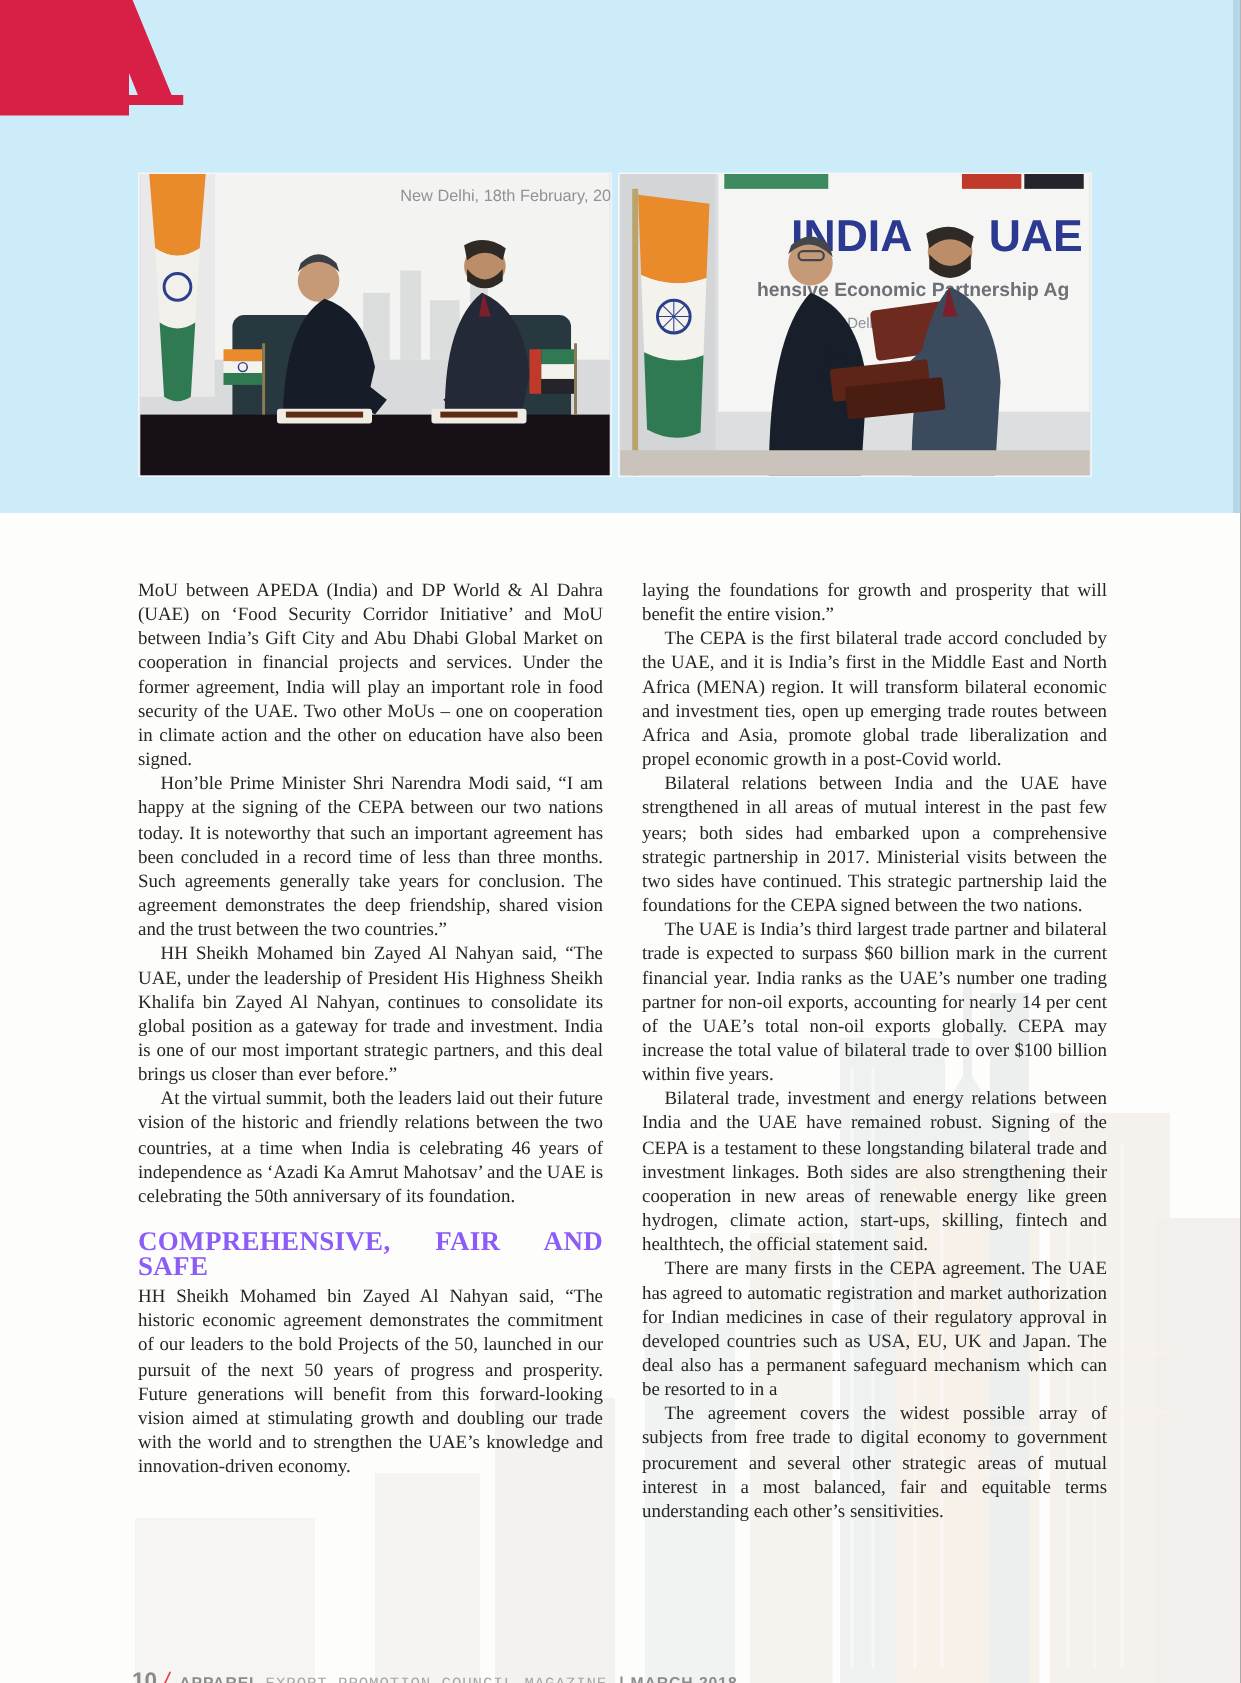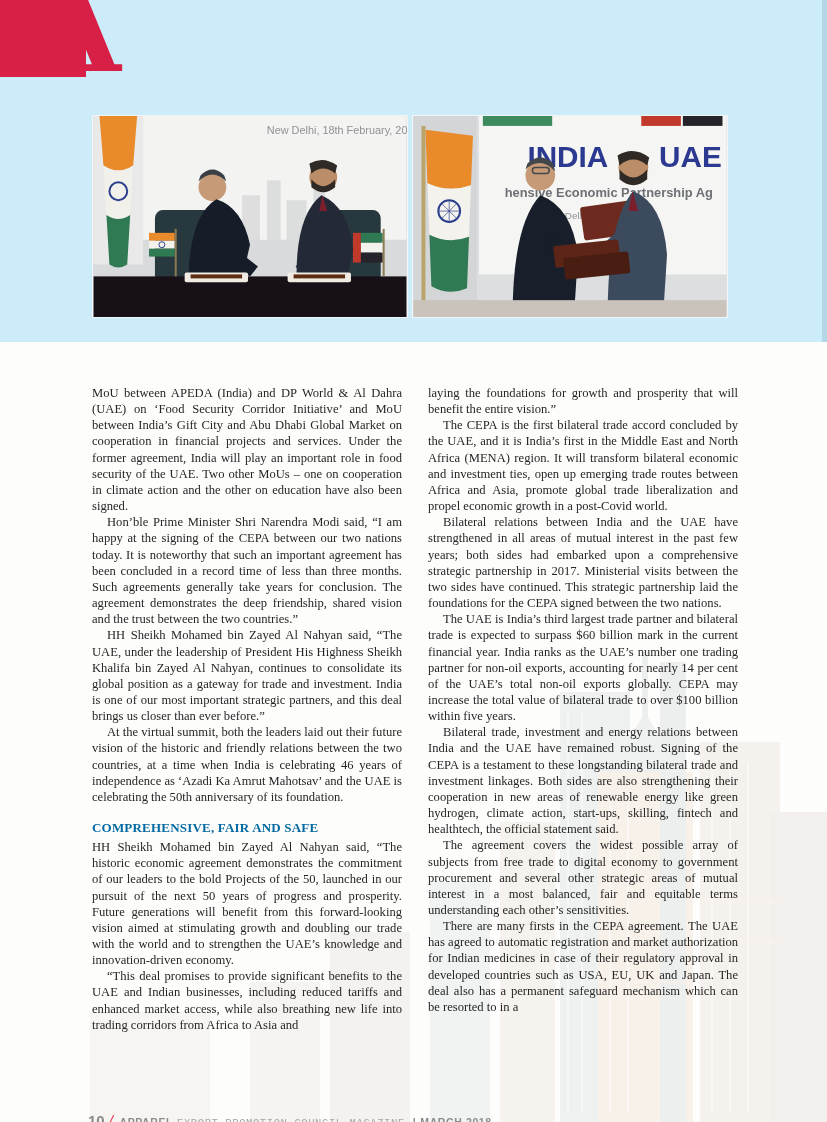--- a/index.html
+++ b/index.html
@@ -26,21 +26,21 @@
   .photos{position:absolute;top:115px;left:92px;width:637px;height:203px;display:flex;gap:4px;}
   .photo{width:316px;height:203px;border:1px solid #ffffffaa;box-sizing:border-box;background:#dfe1e3;}
   
   .watermark{position:absolute;left:0;bottom:0;width:827px;height:470px;opacity:.8;pointer-events:none;}
   
   .article{position:absolute;top:349px;left:92px;width:646px;display:flex;gap:26px;margin-top:36px;}
   .col{width:317px;font-size:12.6px;line-height:16.15px;color:#262626;text-align:justify;}
   .col p{margin:0;}
   .col p.ind{text-indent:15px;}
   .col h3{
-    margin:14px 0 3px 0;color:#0369a1;font-size:13px;line-height:17px;
+    margin:14px 0 3px 0;color:#8b5cf6;font-size:18px;line-height:17px;
     font-weight:700;letter-spacing:.2px;
   }
   
   .footer{
     position:absolute;left:88px;top:1076px;white-space:nowrap;
     font-family:"Liberation Sans","DejaVu Sans",sans-serif;color:#a2a2a2;
     font-size:10.5px;letter-spacing:.6px;display:flex;align-items:baseline;margin-top:36px;
   }
   .page-num{font-size:15px;font-weight:700;color:#8a8a8a;letter-spacing:0;}
   .footer-slash{color:#e8364f;font-size:15px;margin:0 6px 0 4px;font-style:italic;}
@@ -211,30 +211,29 @@
   </div>
 
   <div class="article">
     <div class="col" id="col-left">
         <p>MoU between APEDA (India) and DP World &amp; Al Dahra (UAE) on ‘Food Security Corridor Initiative’ and MoU between India’s Gift City and Abu Dhabi Global Market on cooperation in financial projects and services. Under the former agreement, India will play an important role in food security of the UAE. Two other MoUs – one on cooperation in climate action and the other on education have also been signed.</p>
         <p class="ind">Hon’ble Prime Minister Shri Narendra Modi said, “I am happy at the signing of the CEPA between our two nations today. It is noteworthy that such an important agreement has been concluded in a record time of less than three months. Such agreements generally take years for conclusion. The agreement demonstrates the deep friendship, shared vision and the trust between the two countries.”</p>
         <p class="ind">HH Sheikh Mohamed bin Zayed Al Nahyan said, “The UAE, under the leadership of President His Highness Sheikh Khalifa bin Zayed Al Nahyan, continues to consolidate its global position as a gateway for trade and investment. India is one of our most important strategic partners, and this deal brings us closer than ever before.”</p>
         <p class="ind">At the virtual summit, both the leaders laid out their future vision of the historic and friendly relations between the two countries, at a time when India is celebrating 46 years of independence as ‘Azadi Ka Amrut Mahotsav’ and the UAE is celebrating the 50th anniversary of its foundation.</p>
         <h3>COMPREHENSIVE, FAIR AND SAFE</h3>
         <p>HH Sheikh Mohamed bin Zayed Al Nahyan said, “The historic economic agreement demonstrates the commitment of our leaders to the bold Projects of the 50, launched in our pursuit of the next 50 years of progress and prosperity. Future generations will benefit from this forward-looking vision aimed at stimulating growth and doubling our trade with the world and to strengthen the UAE’s knowledge and innovation-driven economy.</p>
-        <p class="ind">“This deal promises to provide significant benefits to the UAE and Indian businesses, including reduced tariffs and enhanced market access, while also breathing new life into trading corridors from Africa to Asia and</p>
       </div>
     <div class="col" id="col-right">
         <p>laying the foundations for growth and prosperity that will benefit the entire vision.”</p>
         <p class="ind">The CEPA is the first bilateral trade accord concluded by the UAE, and it is India’s first in the Middle East and North Africa (MENA) region. It will transform bilateral economic and investment ties, open up emerging trade routes between Africa and Asia, promote global trade liberalization and propel economic growth in a post-Covid world.</p>
         <p class="ind">Bilateral relations between India and the UAE have strengthened in all areas of mutual interest in the past few years; both sides had embarked upon a comprehensive strategic partnership in 2017. Ministerial visits between the two sides have continued. This strategic partnership laid the foundations for the CEPA signed between the two nations.</p>
         <p class="ind">The UAE is India’s third largest trade partner and bilateral trade is expected to surpass $60 billion mark in the current financial year. India ranks as the UAE’s number one trading partner for non-oil exports, accounting for nearly 14 per cent of the UAE’s total non-oil exports globally. CEPA may increase the total value of bilateral trade to over $100 billion within five years.</p>
         <p class="ind">Bilateral trade, investment and energy relations between India and the UAE have remained robust. Signing of the CEPA is a testament to these longstanding bilateral trade and investment linkages. Both sides are also strengthening their cooperation in new areas of renewable energy like green hydrogen, climate action, start-ups, skilling, fintech and healthtech, the official statement said.</p>
+        <p class="ind">There are many firsts in the CEPA agreement. The UAE has agreed to automatic registration and market authorization for Indian medicines in case of their regulatory approval in developed countries such as USA, EU, UK and Japan. The deal also has a permanent safeguard mechanism which can be resorted to in a</p>
         <p class="ind">The agreement covers the widest possible array of subjects from free trade to digital economy to government procurement and several other strategic areas of mutual interest in a most balanced, fair and equitable terms understanding each other’s sensitivities.</p>
-        <p class="ind">There are many firsts in the CEPA agreement. The UAE has agreed to automatic registration and market authorization for Indian medicines in case of their regulatory approval in developed countries such as USA, EU, UK and Japan. The deal also has a permanent safeguard mechanism which can be resorted to in a</p>
       </div>
   </div>
 
   <div class="footer">
     <span class="page-num">10</span>
     <span class="footer-slash">/</span>
     <span class="f-bold">APPAREL</span>
     <span class="f-light">EXPORT PROMOTION COUNCIL MAGAZINE</span>
     <span class="f-bar">|</span>
     <span class="f-bold">MARCH 2018</span>

